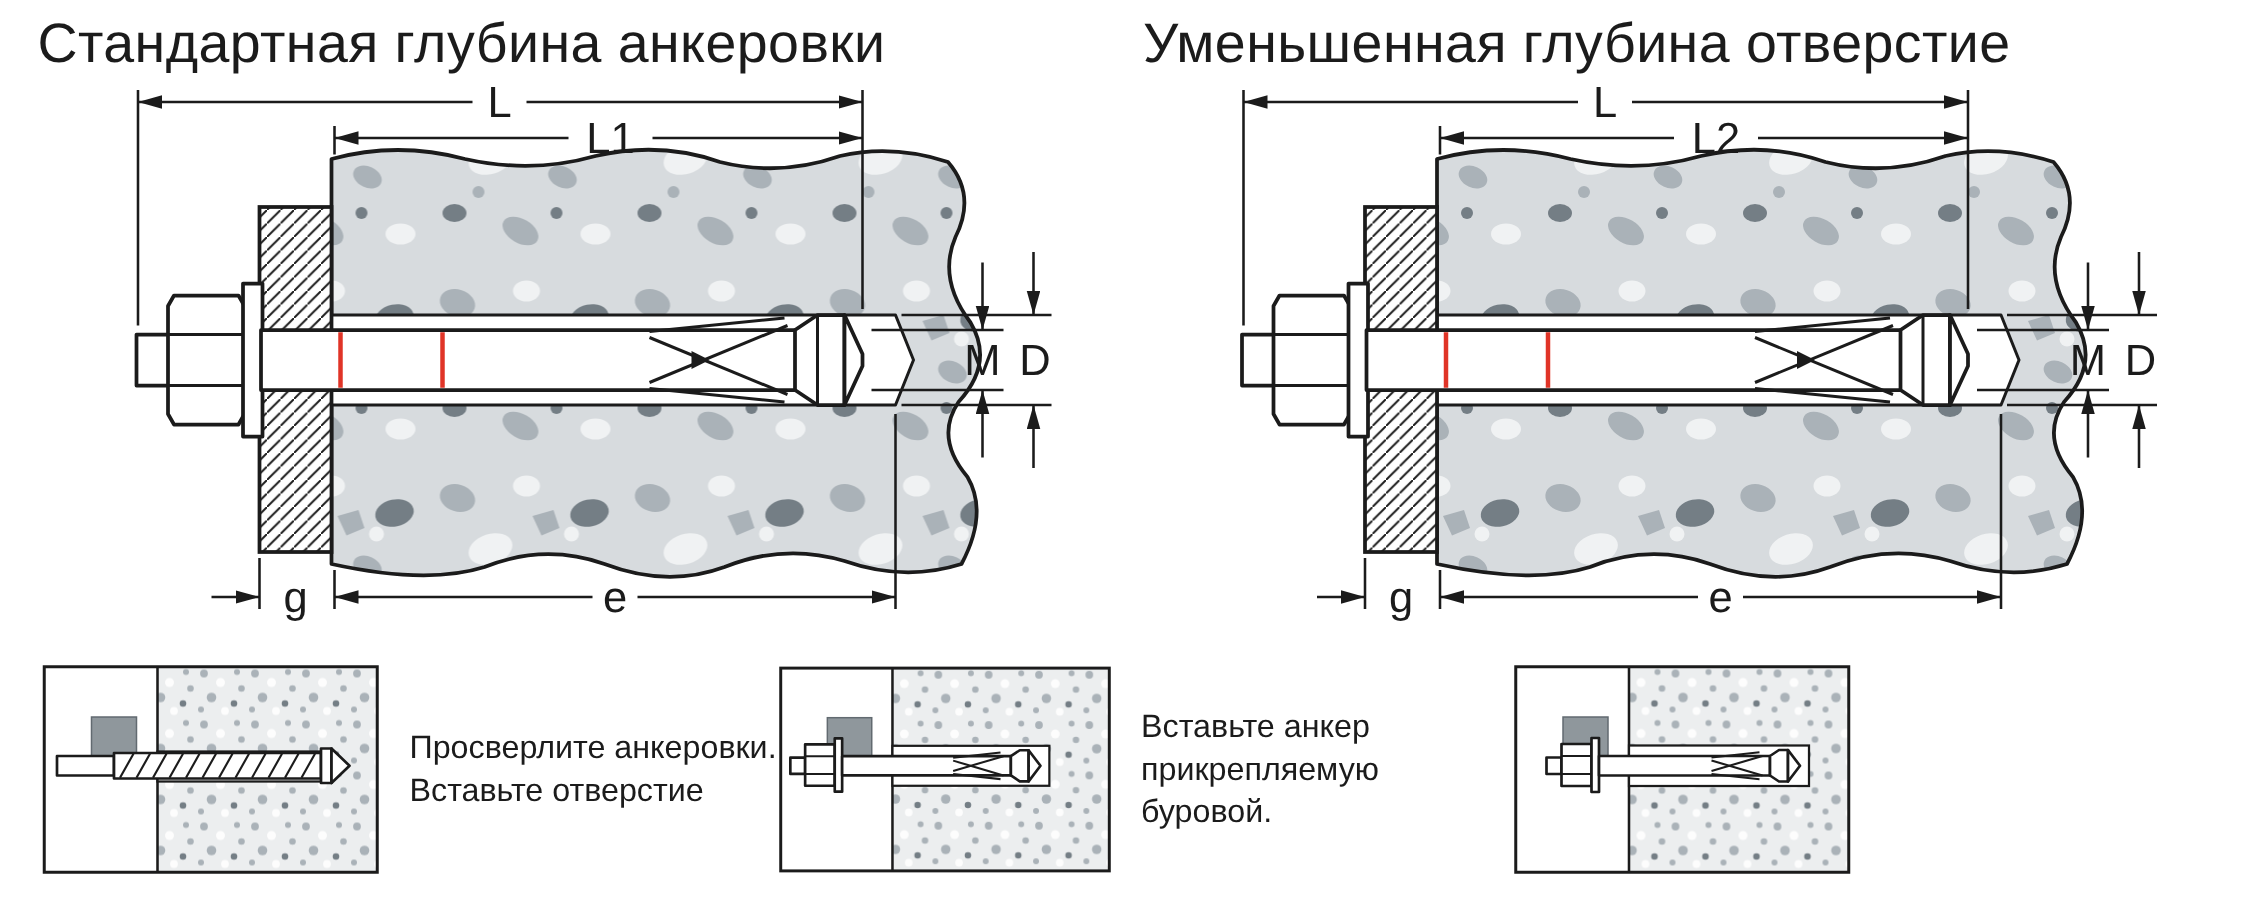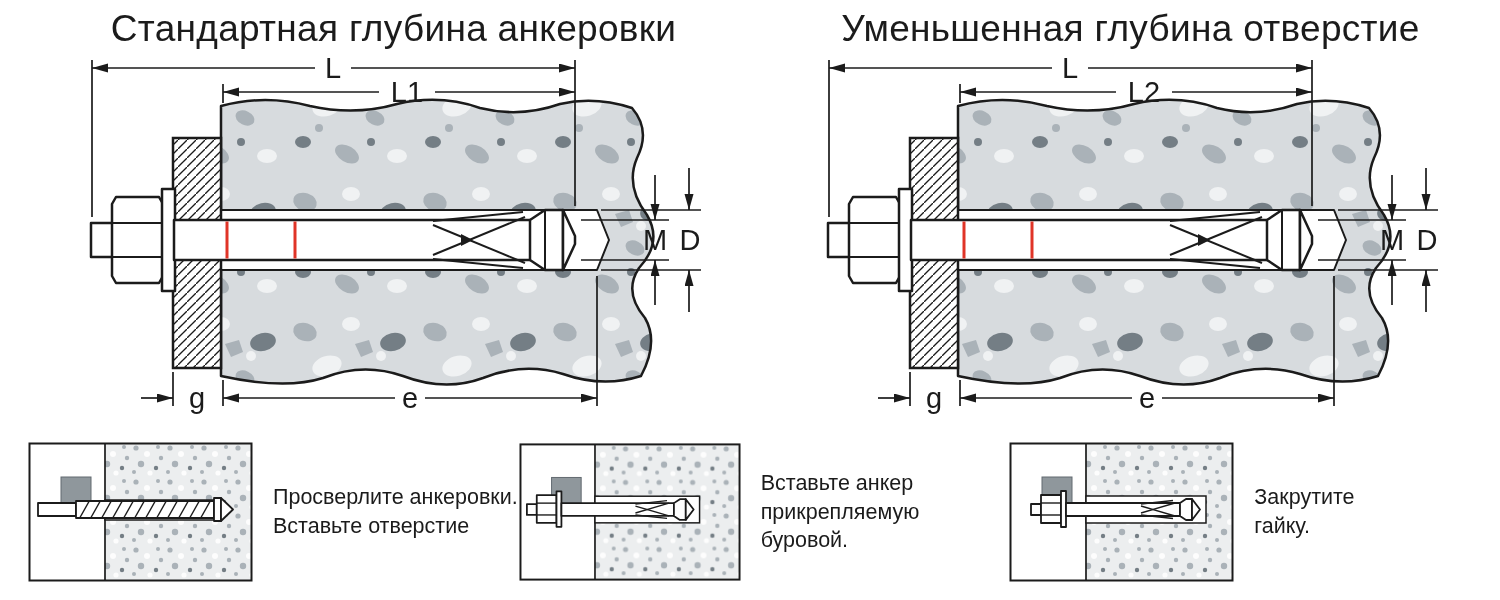--- a/index.html
+++ b/index.html
@@ -6,21 +6,21 @@
     --ink:#1b1b1b; --red-mark:#e03427; --fixture-gray:#8f979c;
     --concrete-base:#d7dbde; --concrete-mid:#aab2b8; --concrete-dark:#747e85;
     --concrete-light:#f0f2f3; --mini-concrete-base:#eceeef;
   }
   html,body{margin:0;padding:0}
   body{width:1500px;height:600px;background:#fff;color:var(--ink);
        font-family:"Liberation Sans","DejaVu Sans",sans-serif;overflow:hidden}
   .page{padding:6px 0 0 25px}
   .diagrams{display:flex}
   .diagram{width:737px}
-  .diagram h2{margin:2px 0 0;text-align:center;font-size:37px;font-weight:400;letter-spacing:.3px}
+  .diagram h2{margin:2px 0 0;font-size:37px;font-weight:400;letter-spacing:.3px}
   .steps{display:flex;padding-left:3px;margin-top:8px}
   .step{width:535px;display:flex;align-items:center}
   .caption{margin-left:20px;font-size:21.5px;line-height:1.33}
   svg text{font-family:"Liberation Sans","DejaVu Sans",sans-serif}
   .dim-label{font-size:29px;fill:var(--ink)}
   .w{stroke:var(--ink);stroke-width:1.7;fill:none}
   .ln{stroke:var(--ink);stroke-width:2;fill:none}
   .ln14{stroke:var(--ink);stroke-width:1.4;fill:none}
   .o2{fill:#fff;stroke:var(--ink);stroke-width:2.5;stroke-linejoin:round}
   .o18{fill:#fff;stroke:var(--ink);stroke-width:1.8;stroke-linejoin:round}
@@ -396,20 +396,16 @@
           <rect class="o18" x="57" y="61" width="114" height="13"></rect>
           <line class="ln14" x1="132" y1="62" x2="164" y2="58.5"></line>
           <line class="ln14" x1="132" y1="73" x2="164" y2="76.5"></line>
           <line class="ln14" x1="132" y1="64" x2="166" y2="74"></line>
           <line class="ln14" x1="132" y1="71" x2="166" y2="61"></line>
           <path class="o18" d="M171,61 L177,57 L183,57 L183,78 L177,78 L171,74 Z"></path>
           <polygon class="o18" points="183,57 191,67.5 183,78"></polygon>
         </g>
         <rect class="mini-frame" x="1.5" y="1.5" width="222" height="137"></rect>
       </svg>
-      <div class="caption">
-        <div>Закрутите</div>
-        <div>гайку.</div>
-      </div>
     </div>
 
   </div>
 </div>
 
 </body></html>

